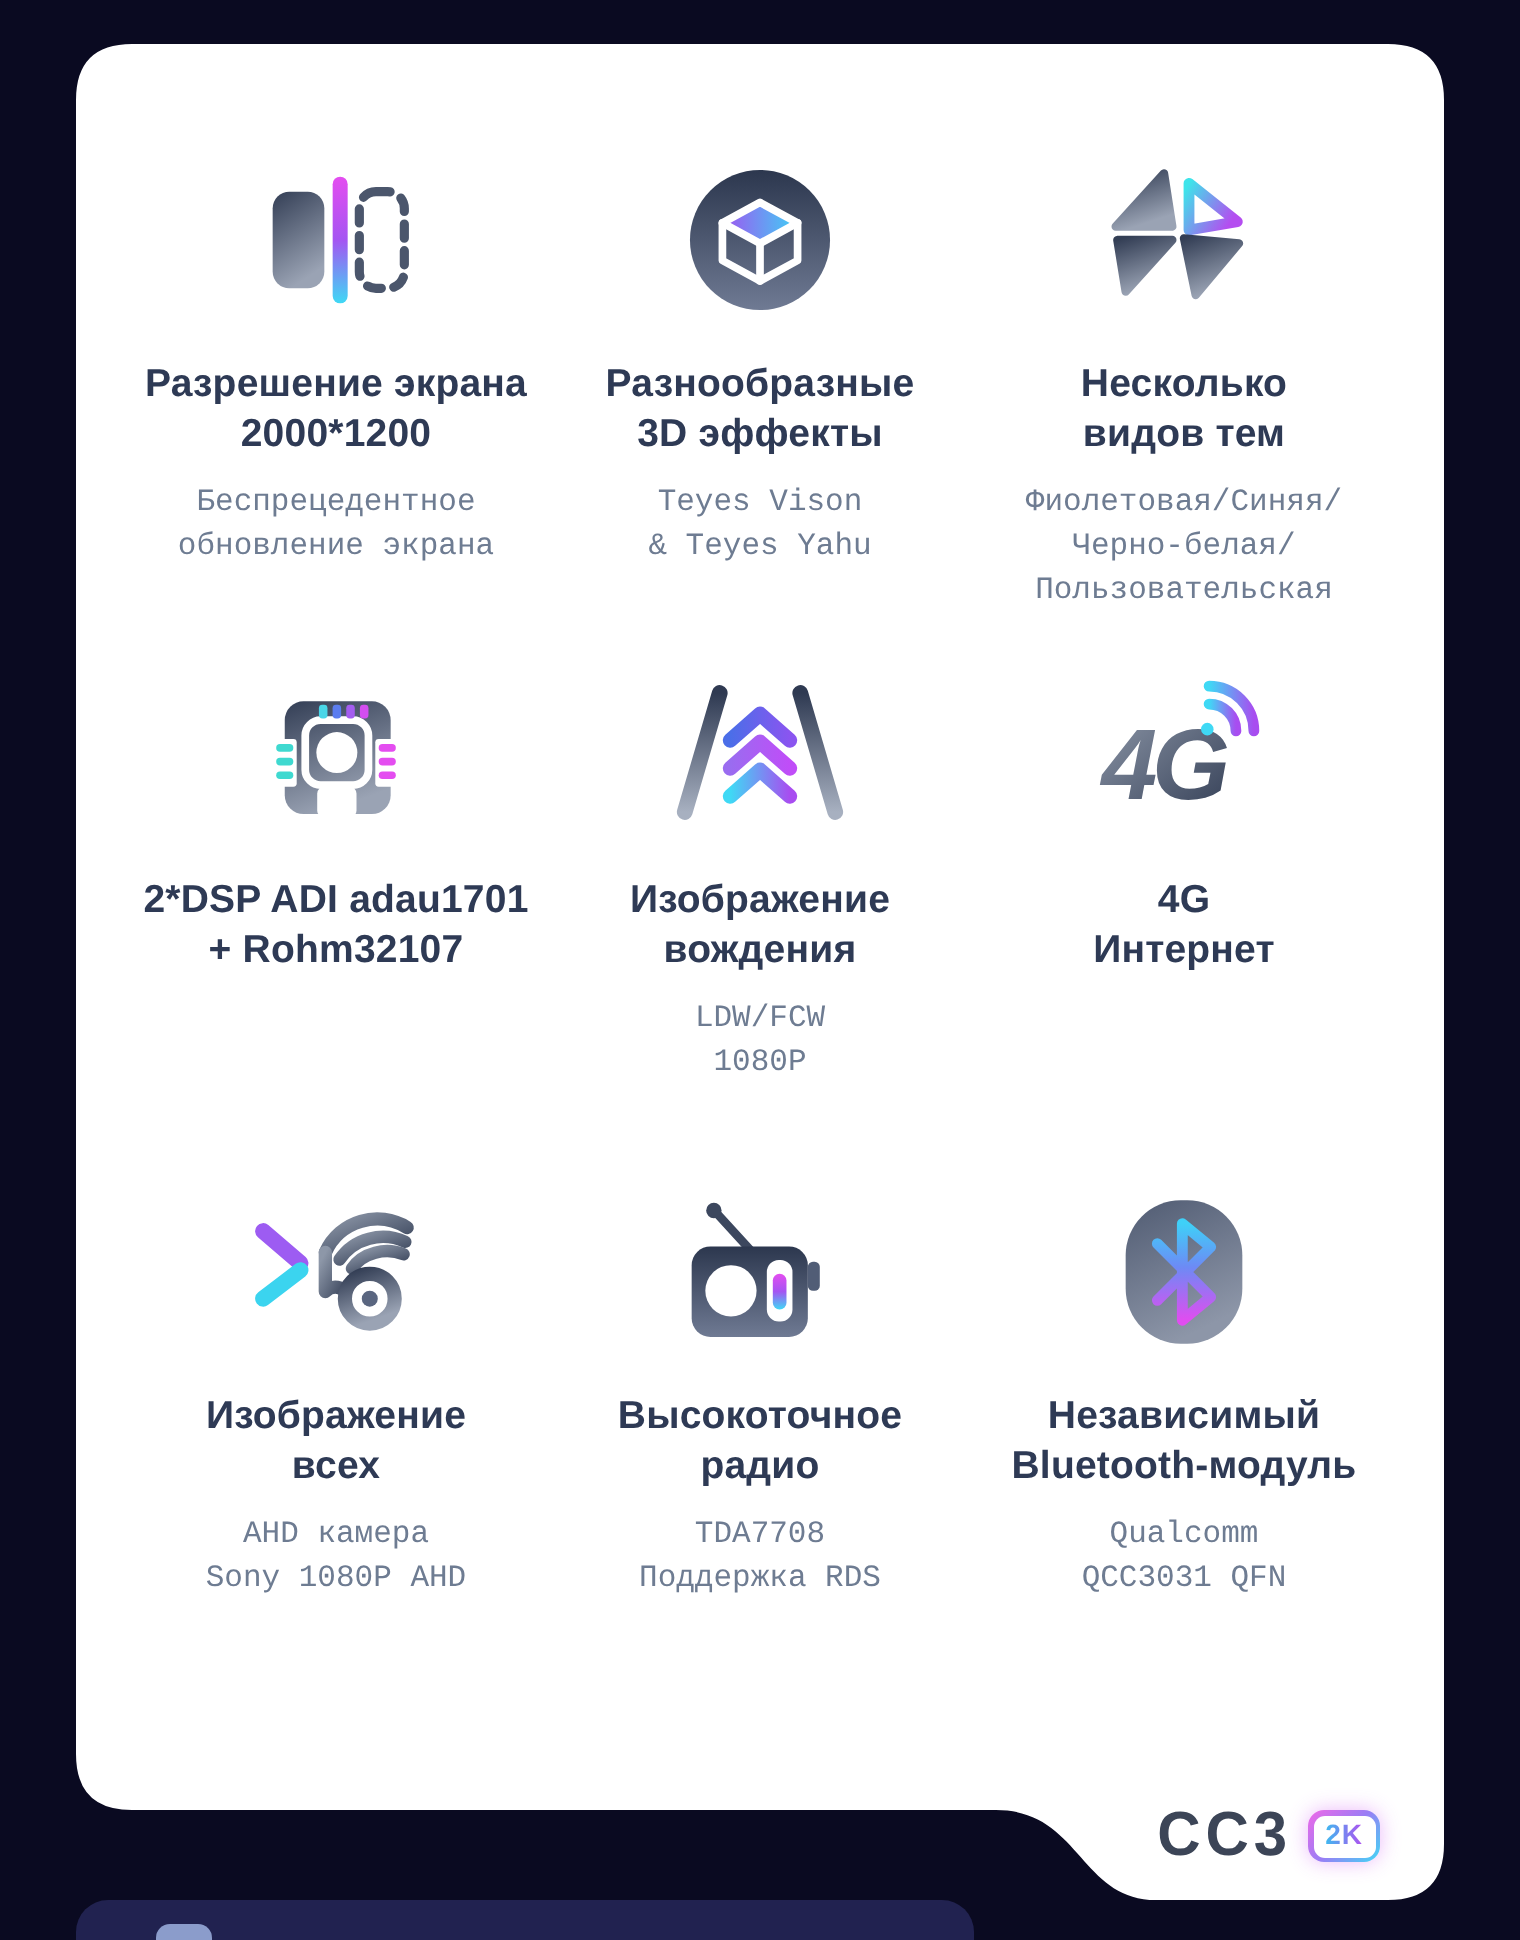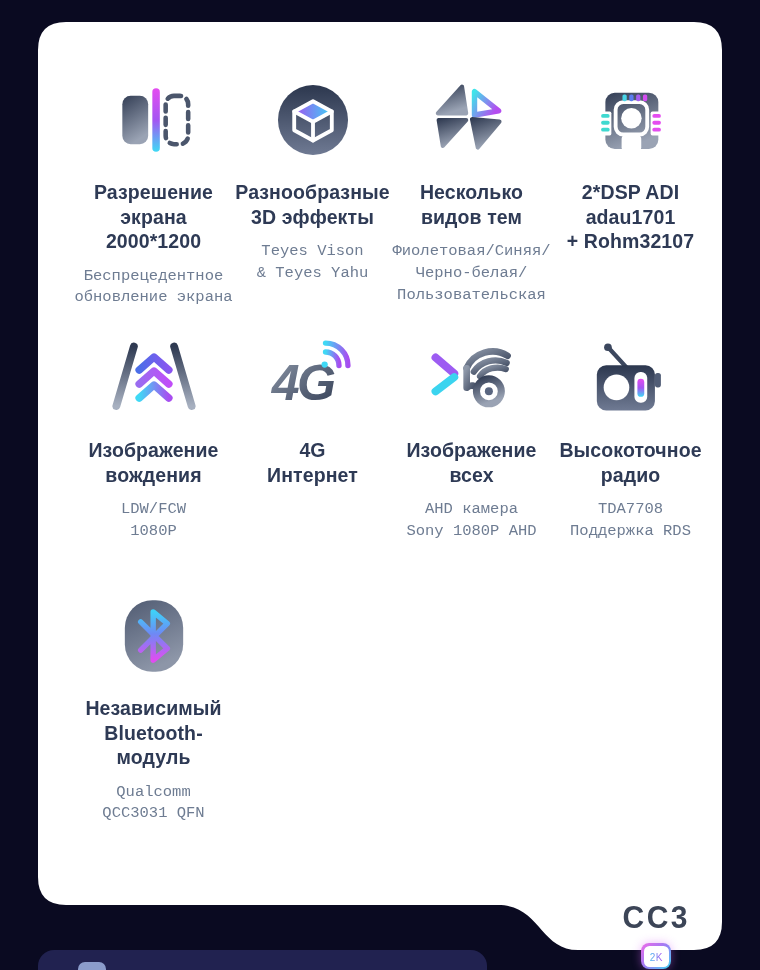--- a/index.html
+++ b/index.html
@@ -4,44 +4,44 @@
 <style>
   html,body{margin:0;padding:0;}
   body{
     width:760px;height:970px;overflow:hidden;
     background:#0a0a21;
     font-family:"Liberation Sans","DejaVu Sans",sans-serif;
   }
   .stage{position:relative;width:760px;height:970px;}
   .card-shape{position:absolute;left:0;top:0;}
   .grid{
-    position:absolute;left:50px;top:22px;width:684px;height:830px;
+    position:absolute;left:38px;top:22px;width:684px;height:830px;
     box-sizing:border-box;padding:56px 24px 0;
-    display:grid;grid-template-columns:repeat(4,1fr);grid-template-rows:repeat(3,1fr);
+    display:grid;grid-template-columns:repeat(3,1fr);grid-template-rows:repeat(3,1fr);
   }
   .cell{display:flex;flex-direction:column;align-items:center;text-align:center;}
   .icon-box{height:84px;display:flex;align-items:center;justify-content:center;margin-bottom:18px;}
   .title{
     margin:0;font-size:19.5px;font-weight:700;color:#2e3a55;
     line-height:1.26;white-space:pre-line;letter-spacing:.1px;
   }
   .desc{
     margin:12px 0 0;font-size:15.5px;color:#6e7c92;
     line-height:1.4;white-space:pre-line;font-family:Liberation Mono, monospace;
   }
-  .logo{position:absolute;top:901px;right:70px;display:flex;align-items:center;gap:8px;flex-direction:column;}
+  .logo{position:absolute;top:901px;right:70px;display:flex;align-items:center;gap:8px;}
   .cc3{font-size:30px;font-weight:700;letter-spacing:2.5px;color:#3c4557;transform:scaleY(1.04);}
   .badge{
     padding:2.5px;border-radius:8px;
     background:linear-gradient(135deg,#f069e8,#9a7df5 50%,#3fd9f5);
     box-shadow:0 0 10px rgba(210,100,245,.45);
   }
   .badge-in{display:block;background:#ffffff;border-radius:5.5px;padding:1px 6px 2px;}
   .badge-txt{
-    font-size:10px;font-weight:400;letter-spacing:.5px;
+    font-size:14px;font-weight:700;letter-spacing:.5px;
     background:linear-gradient(90deg,#3fb8f0,#b44df0);
     -webkit-background-clip:text;background-clip:text;color:transparent;
   }
   .strip{
     position:absolute;left:38px;top:950px;width:449px;height:20px;
     background:#212250;border-radius:16px 16px 0 0;
   }
   .peek{
     position:absolute;left:78px;top:962px;width:28px;height:8px;
     background:#9db1e0;border-radius:7px 7px 0 0;opacity:.85;

